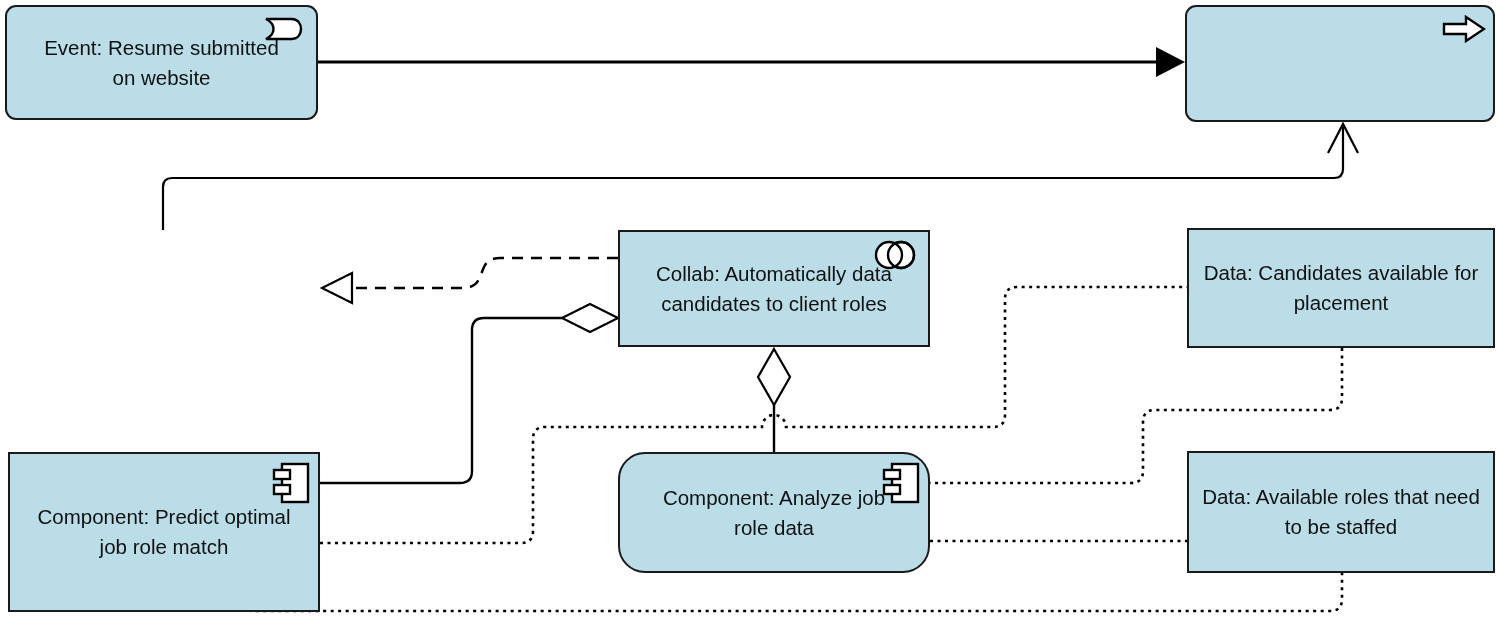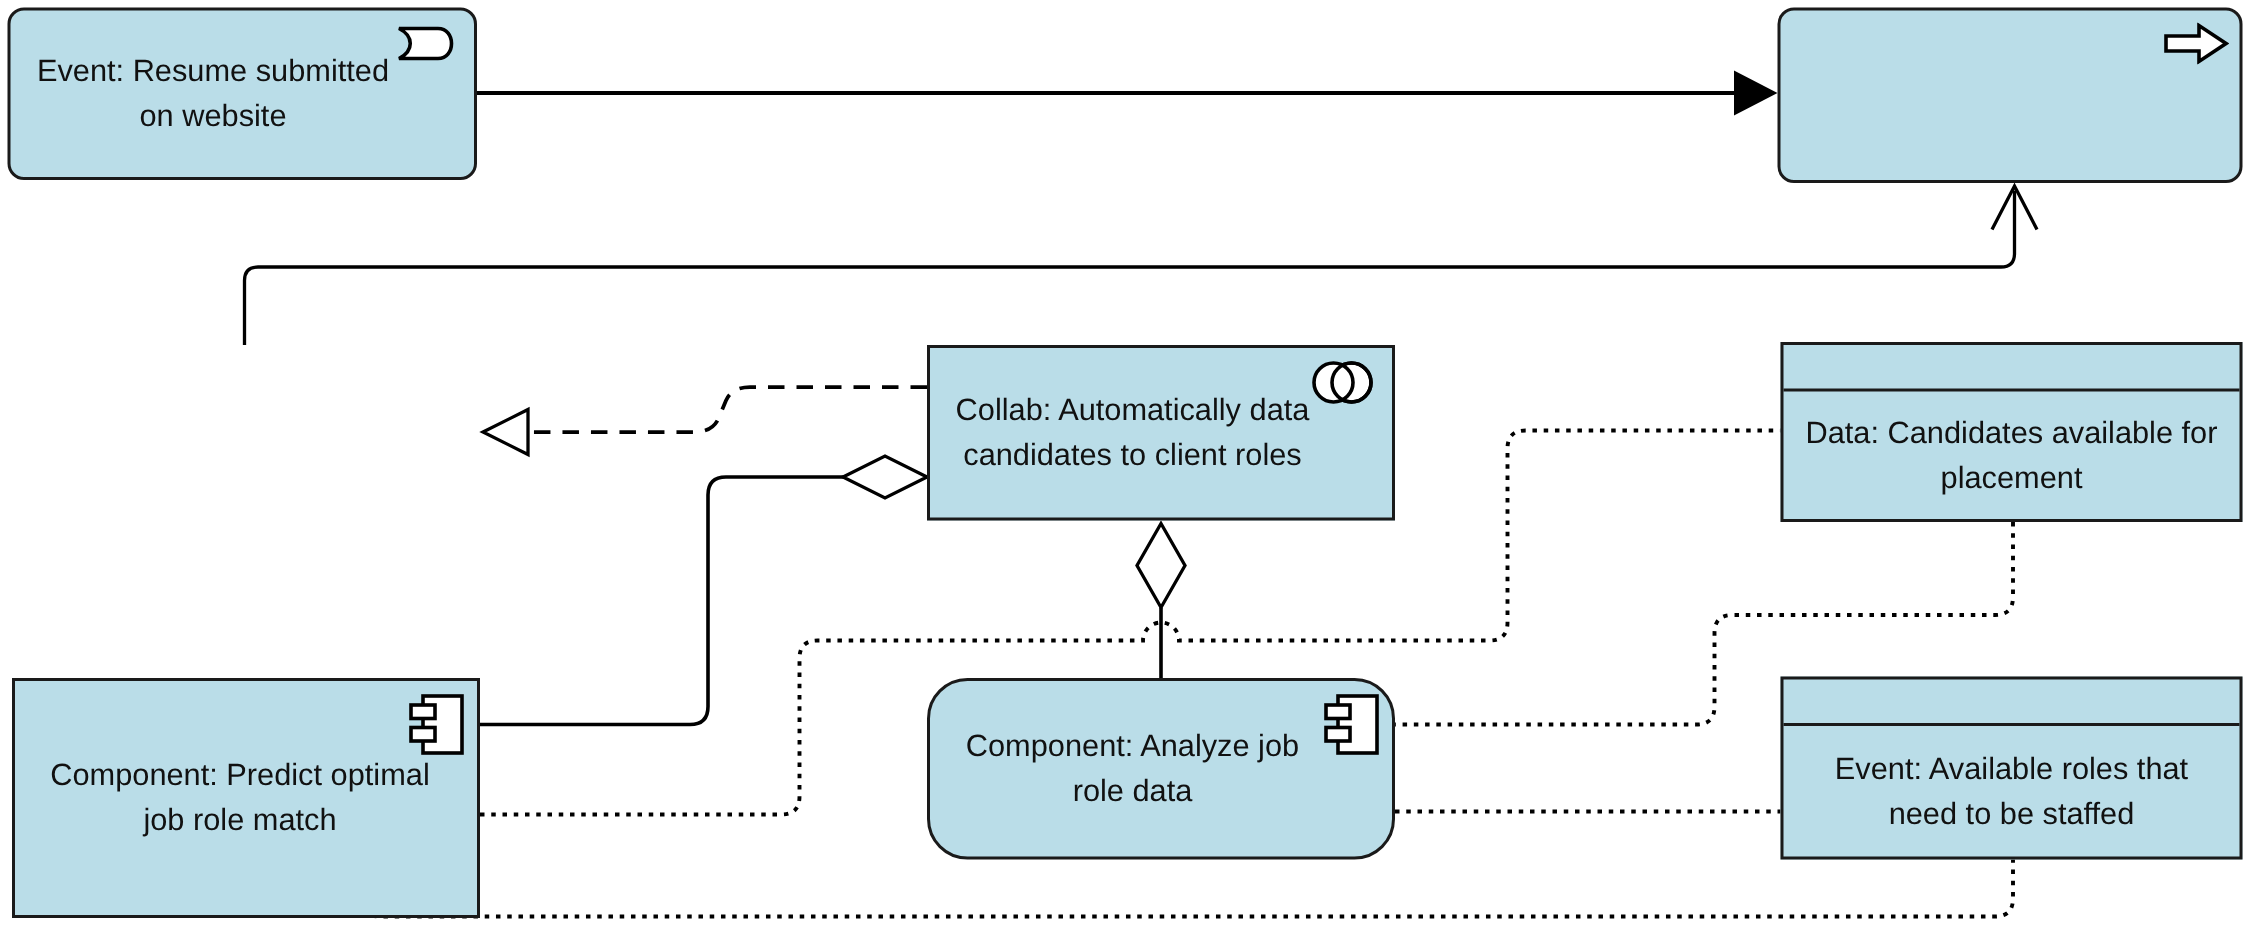--- a/index.html
+++ b/index.html
@@ -9,28 +9,28 @@
     background:#ffffff;
     font-family:"Liberation Sans", sans-serif;
     overflow:hidden;
   }
   .edges{position:absolute;left:0;top:0;width:1500px;height:618px;}
   .node{
     position:absolute;
     background:#badde8;
     border:2.5px solid #1a1a1a;
     box-sizing:border-box;
-    display:flex;align-items:center;
+    display:flex;align-items:center;justify-content:center;
     text-align:center;
     font-size:20.5px;line-height:30px;color:#111;
   }
   .rounded{border-radius:11px;}
   .node .label{padding:0 10px;position:relative;z-index:2;}
   .icon{position:absolute;z-index:1;}
-  .data-node{flex-direction:column;align-items:stretch;justify-content:flex-start;padding:0;}
+  .data-node{flex-direction:row;align-items:stretch;justify-content:flex-start;padding:0;}
   .data-header{height:29px;border-bottom:2.5px solid #1a1a1a;flex:0 0 auto;}
   .data-body{flex:1;display:flex;align-items:center;justify-content:center;}
 </style>
 </head>
 <body>
 
 <div class="canvas">
 
   <svg class="edges" viewBox="0 0 1500 618" xmlns="http://www.w3.org/2000/svg">
 
@@ -121,17 +121,17 @@
       <rect x="10" y="2" width="26" height="38" fill="#fff" stroke="#000" stroke-width="2.4"></rect>
       <rect x="2" y="8" width="16" height="9" fill="#fff" stroke="#000" stroke-width="2.4"></rect>
       <rect x="2" y="23" width="16" height="9" fill="#fff" stroke="#000" stroke-width="2.4"></rect>
     </svg>
     <span class="label" style="max-width:250px;">Component: Analyze job role data</span>
   </div>
 
   <div class="node data-node" style="left:1187px;top:451px;width:308px;height:122px;">
     <div class="data-header"></div>
     <div class="data-body">
-      <span class="label" style="max-width:280px;">Event: Available roles that need to be staffed</span>
+      <span class="label" style="max-width:280px;">Data: Available roles that need to be staffed</span>
     </div>
   </div>
 
 </div>
 
 </body></html>

